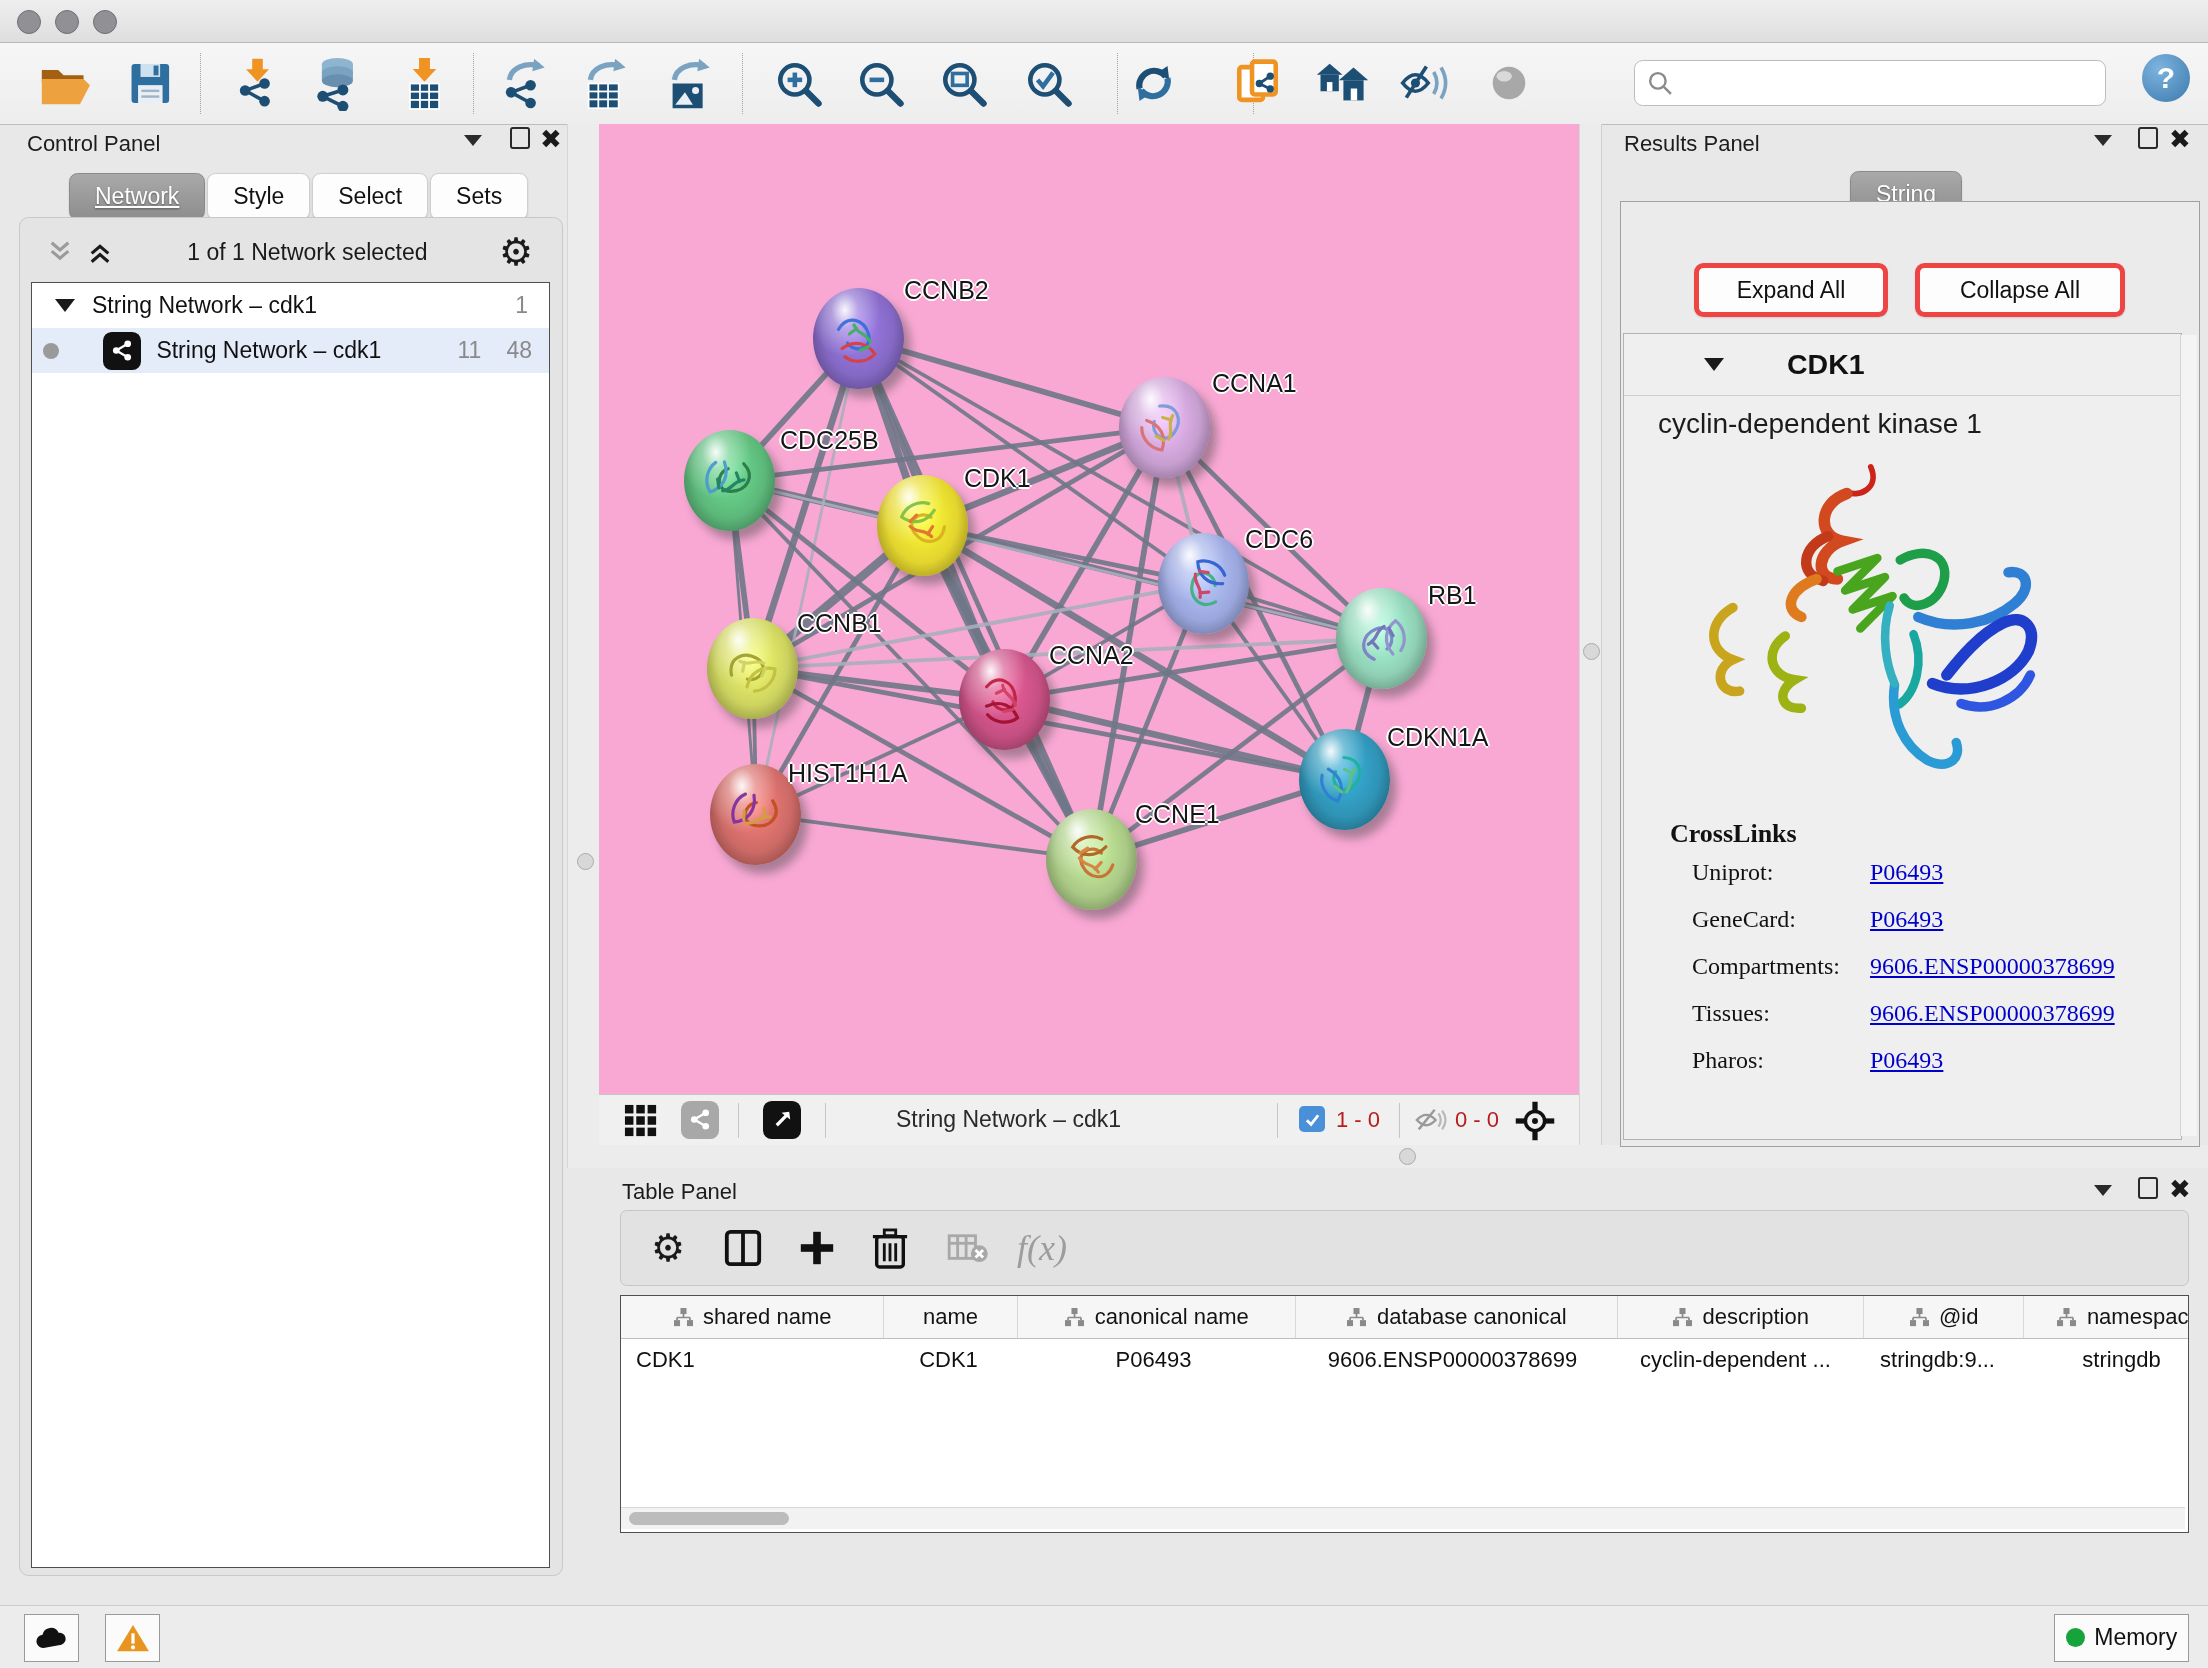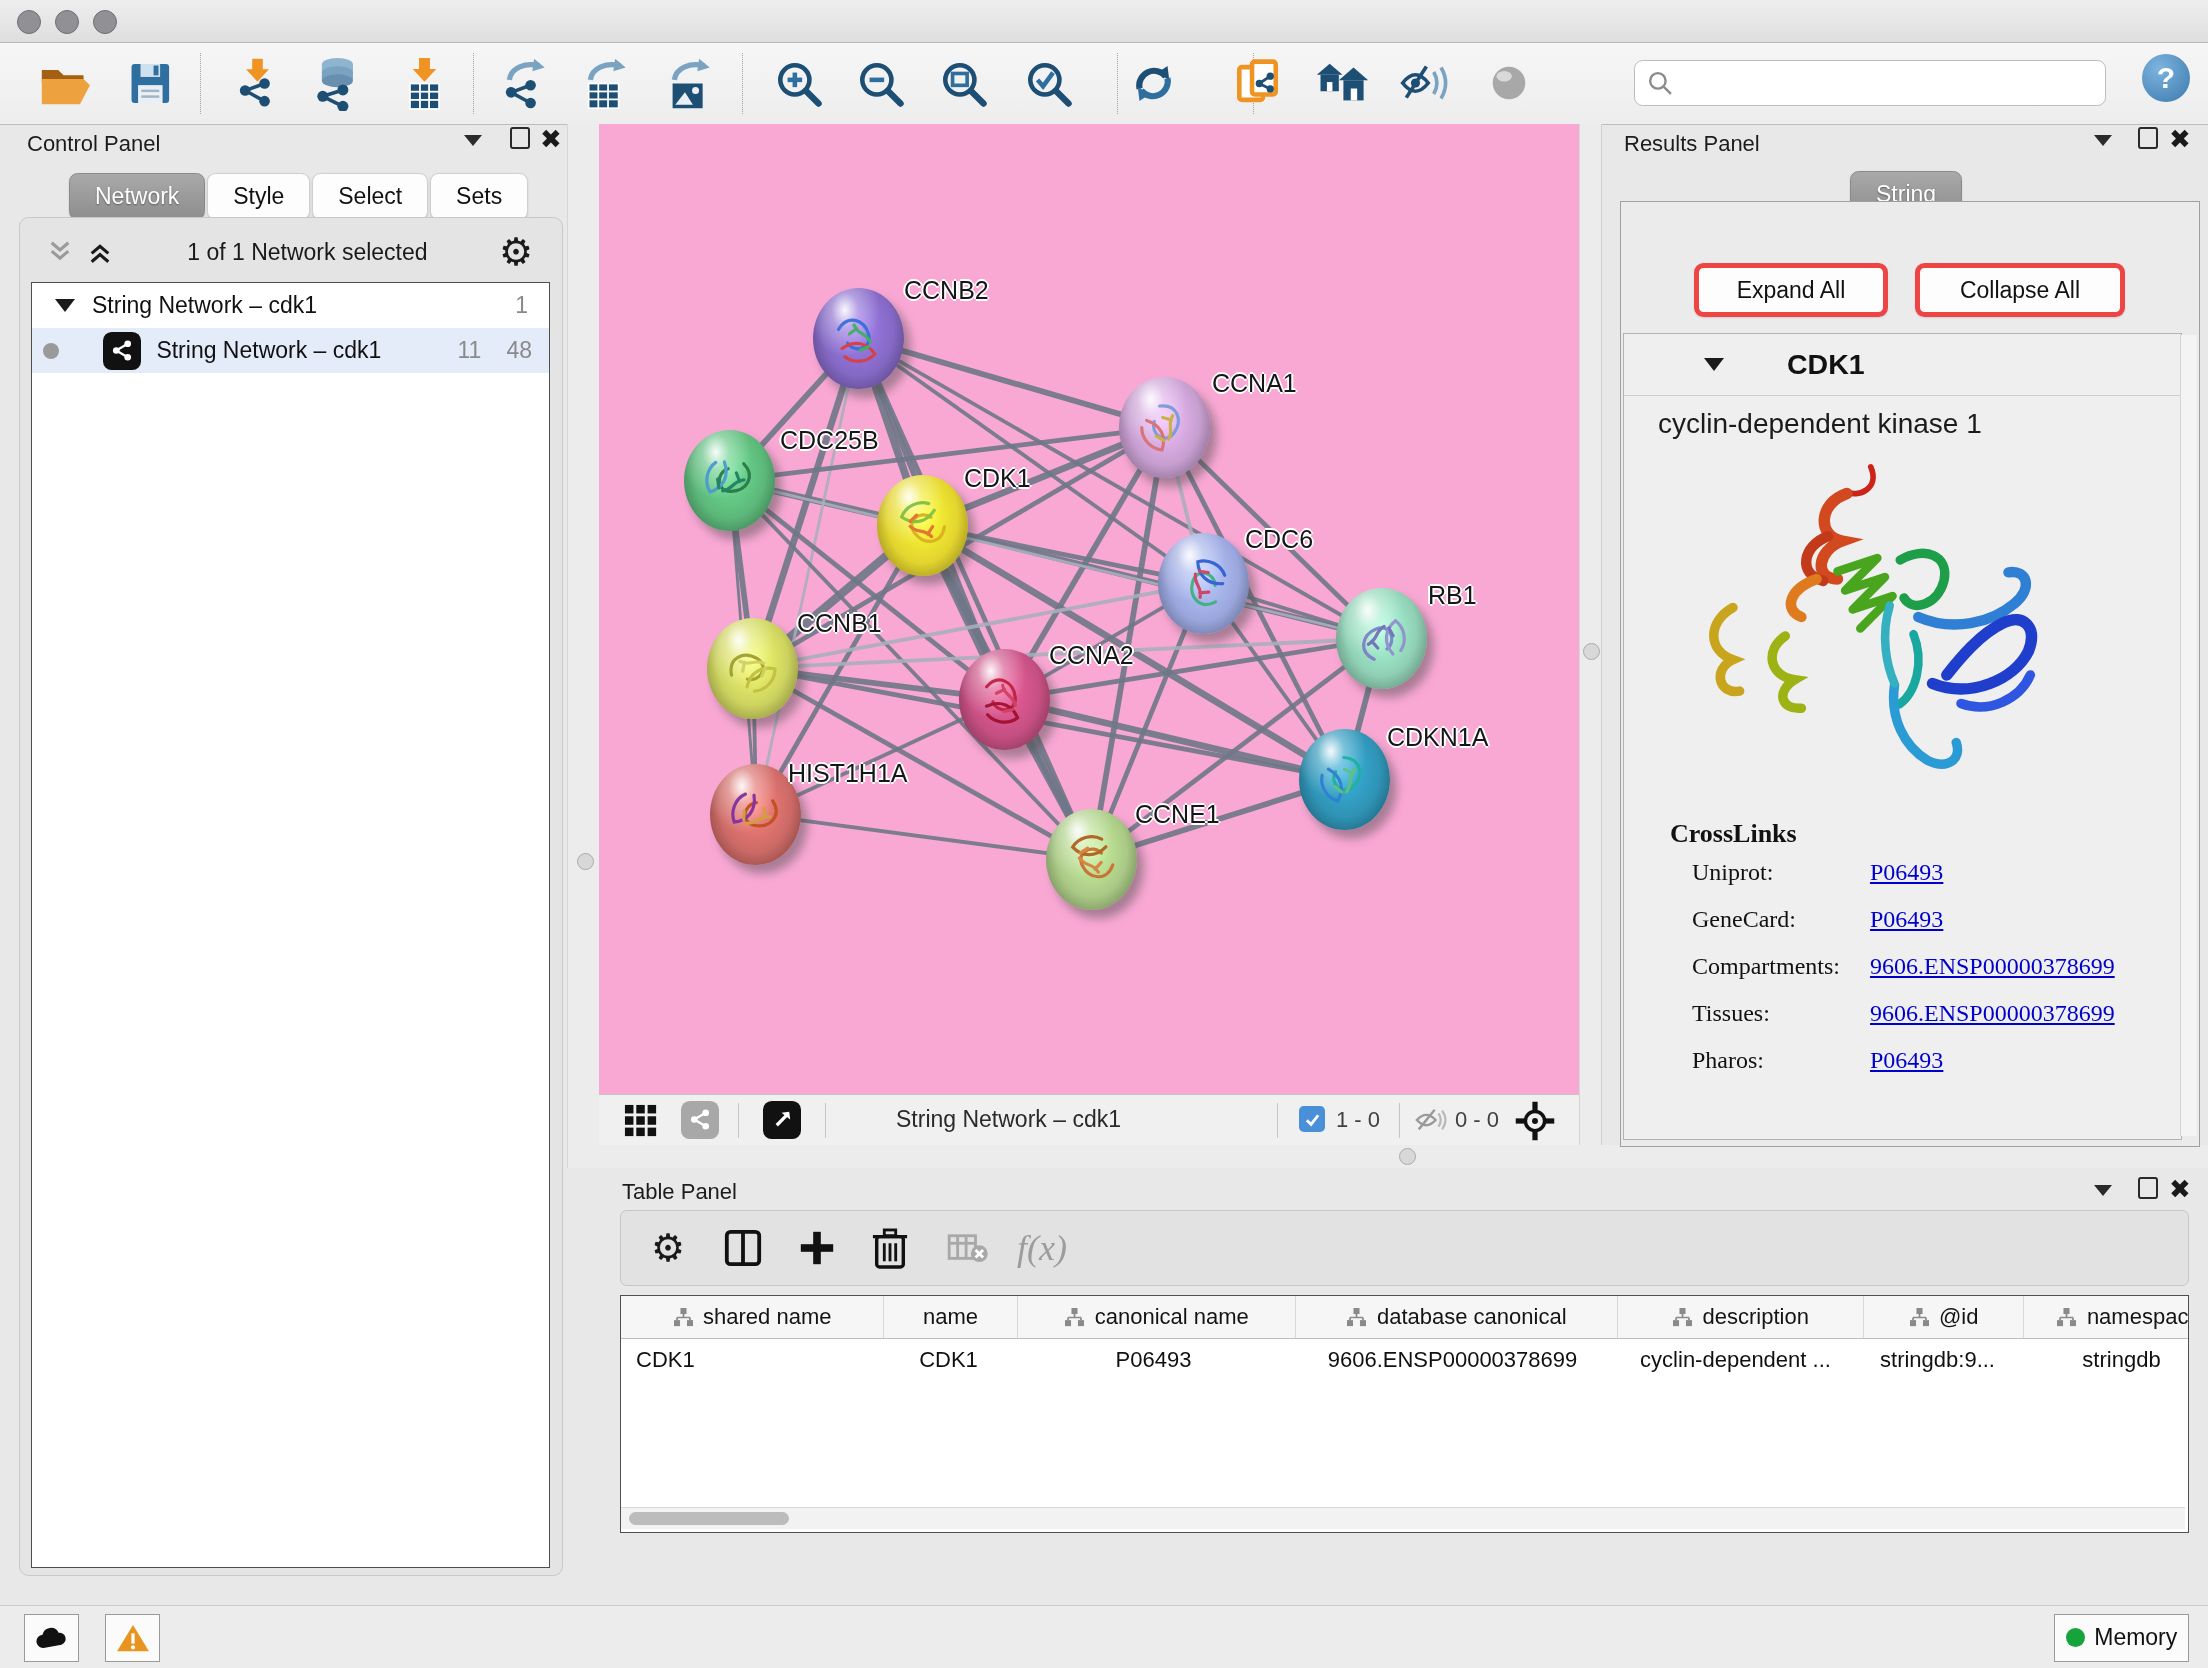--- a/index.html
+++ b/index.html
@@ -29,21 +29,21 @@
   
   .panel-title{font-size:22px;color:#1c1c1c;}
   .ph-caret{width:0;height:0;border-left:9.5px solid transparent;border-right:9.5px solid transparent;
     border-top:11.4px solid #2a2a2a;display:inline-block;}
   .ph-float{width:16px;height:18px;border:2.9px solid #2a2a2a;border-radius:2.9px;display:inline-block;}
   .ph-close{font-size:26px;font-weight:bold;color:#1a1a1a;line-height:1;}
   .tab{height:45px;line-height:45px;padding:0 25px;font-size:23px;border-radius:8.6px;
     background:#fdfdfd;border:1px solid #cfcfcf;color:#111;margin-right:1.9px;
     box-shadow:0 1px 1.9px rgba(0,0,0,.15);}
   .tab.sel{background:linear-gradient(#a9a9a9,#8d8d8d);color:#fff;border-color:#8a8a8a;
-    text-shadow:0 1px 1.9px rgba(0,0,0,.4);}
+    text-shadow:0 1px 1.9px rgba(0,0,0,.4);text-decoration:underline;}
   
   #cp-body{left:19px;top:217px;width:542px;height:1357px;background:#e4e4e4;
     border:1px solid #c8c8c8;border-radius:9.5px;}
   #cp-actionbar{left:31px;top:228px;width:517px;height:48px;display:flex;align-items:center;}
   #cp-tree{left:31px;top:282px;width:517px;height:1284px;background:#fff;border:1.9px solid #4f4f4f;}
   .tree-row{height:45px;display:flex;align-items:center;font-size:23px;color:#111;}
   .tree-row.sel{background:#e4ecfa;}
   .tree-count{color:#8a8a8a;}
   .tri-down{width:0;height:0;border-left:10.5px solid transparent;border-right:10.5px solid transparent;
     border-top:13.3px solid #1a1a1a;display:inline-block;}
@@ -52,21 +52,21 @@
   
   #net-canvas{left:599px;top:124px;width:980px;height:970px;background:#f9a8d4;overflow:hidden;}
   #edge-svg{position:absolute;left:0;top:0;}
   .net-node{position:absolute;width:91px;height:101px;border-radius:50%;
     box-shadow:6.7px 8.6px 9.5px rgba(70,70,70,.45);}
   .net-label{position:absolute;font-size:25px;color:#161616;white-space:nowrap;
     text-shadow:1.9px 0 0 #fff,-1.9px 0 0 #fff,0 1.9px 0 #fff,0 -1.9px 0 #fff;}
   #net-toolbar{left:599px;top:1094px;width:980px;height:50px;background:#f0f0f0;
     border-top:1px solid #c4c4c4;border-bottom:1px solid #c4c4c4;}
   .ntb-sep{position:absolute;top:7.6px;height:35px;border-left:1px solid #c6c6c6;}
-  .counts-text{font-size:22px;color:#404040;}
+  .counts-text{font-size:22px;color:#b91c1c;}
   .splitter{background:#ececec;}
   .split-dot{position:absolute;width:15px;height:15px;border-radius:50%;
     background:#d8d8d8;border:1px solid #ababab;}
   
   #rp-box{left:1620px;top:201px;width:578px;height:944px;background:#ebebeb;border:1.9px solid #a0a0a0;}
   .rp-btn{position:absolute;height:44px;background:#fdfdfd;border:5px solid #ef4444;border-radius:9.5px;
     font-size:23px;color:#111;display:flex;align-items:center;justify-content:center;
     box-shadow:0 1px 1.9px rgba(0,0,0,.12);}
   #rp-inner{left:1623px;top:333px;width:557px;height:805px;background:#efefef;border:1px solid #b2b2b2;}
   #rp-scroll{left:2180px;top:335px;width:16px;height:801px;background:#f4f4f4;border-left:1px solid #d4d4d4;}

